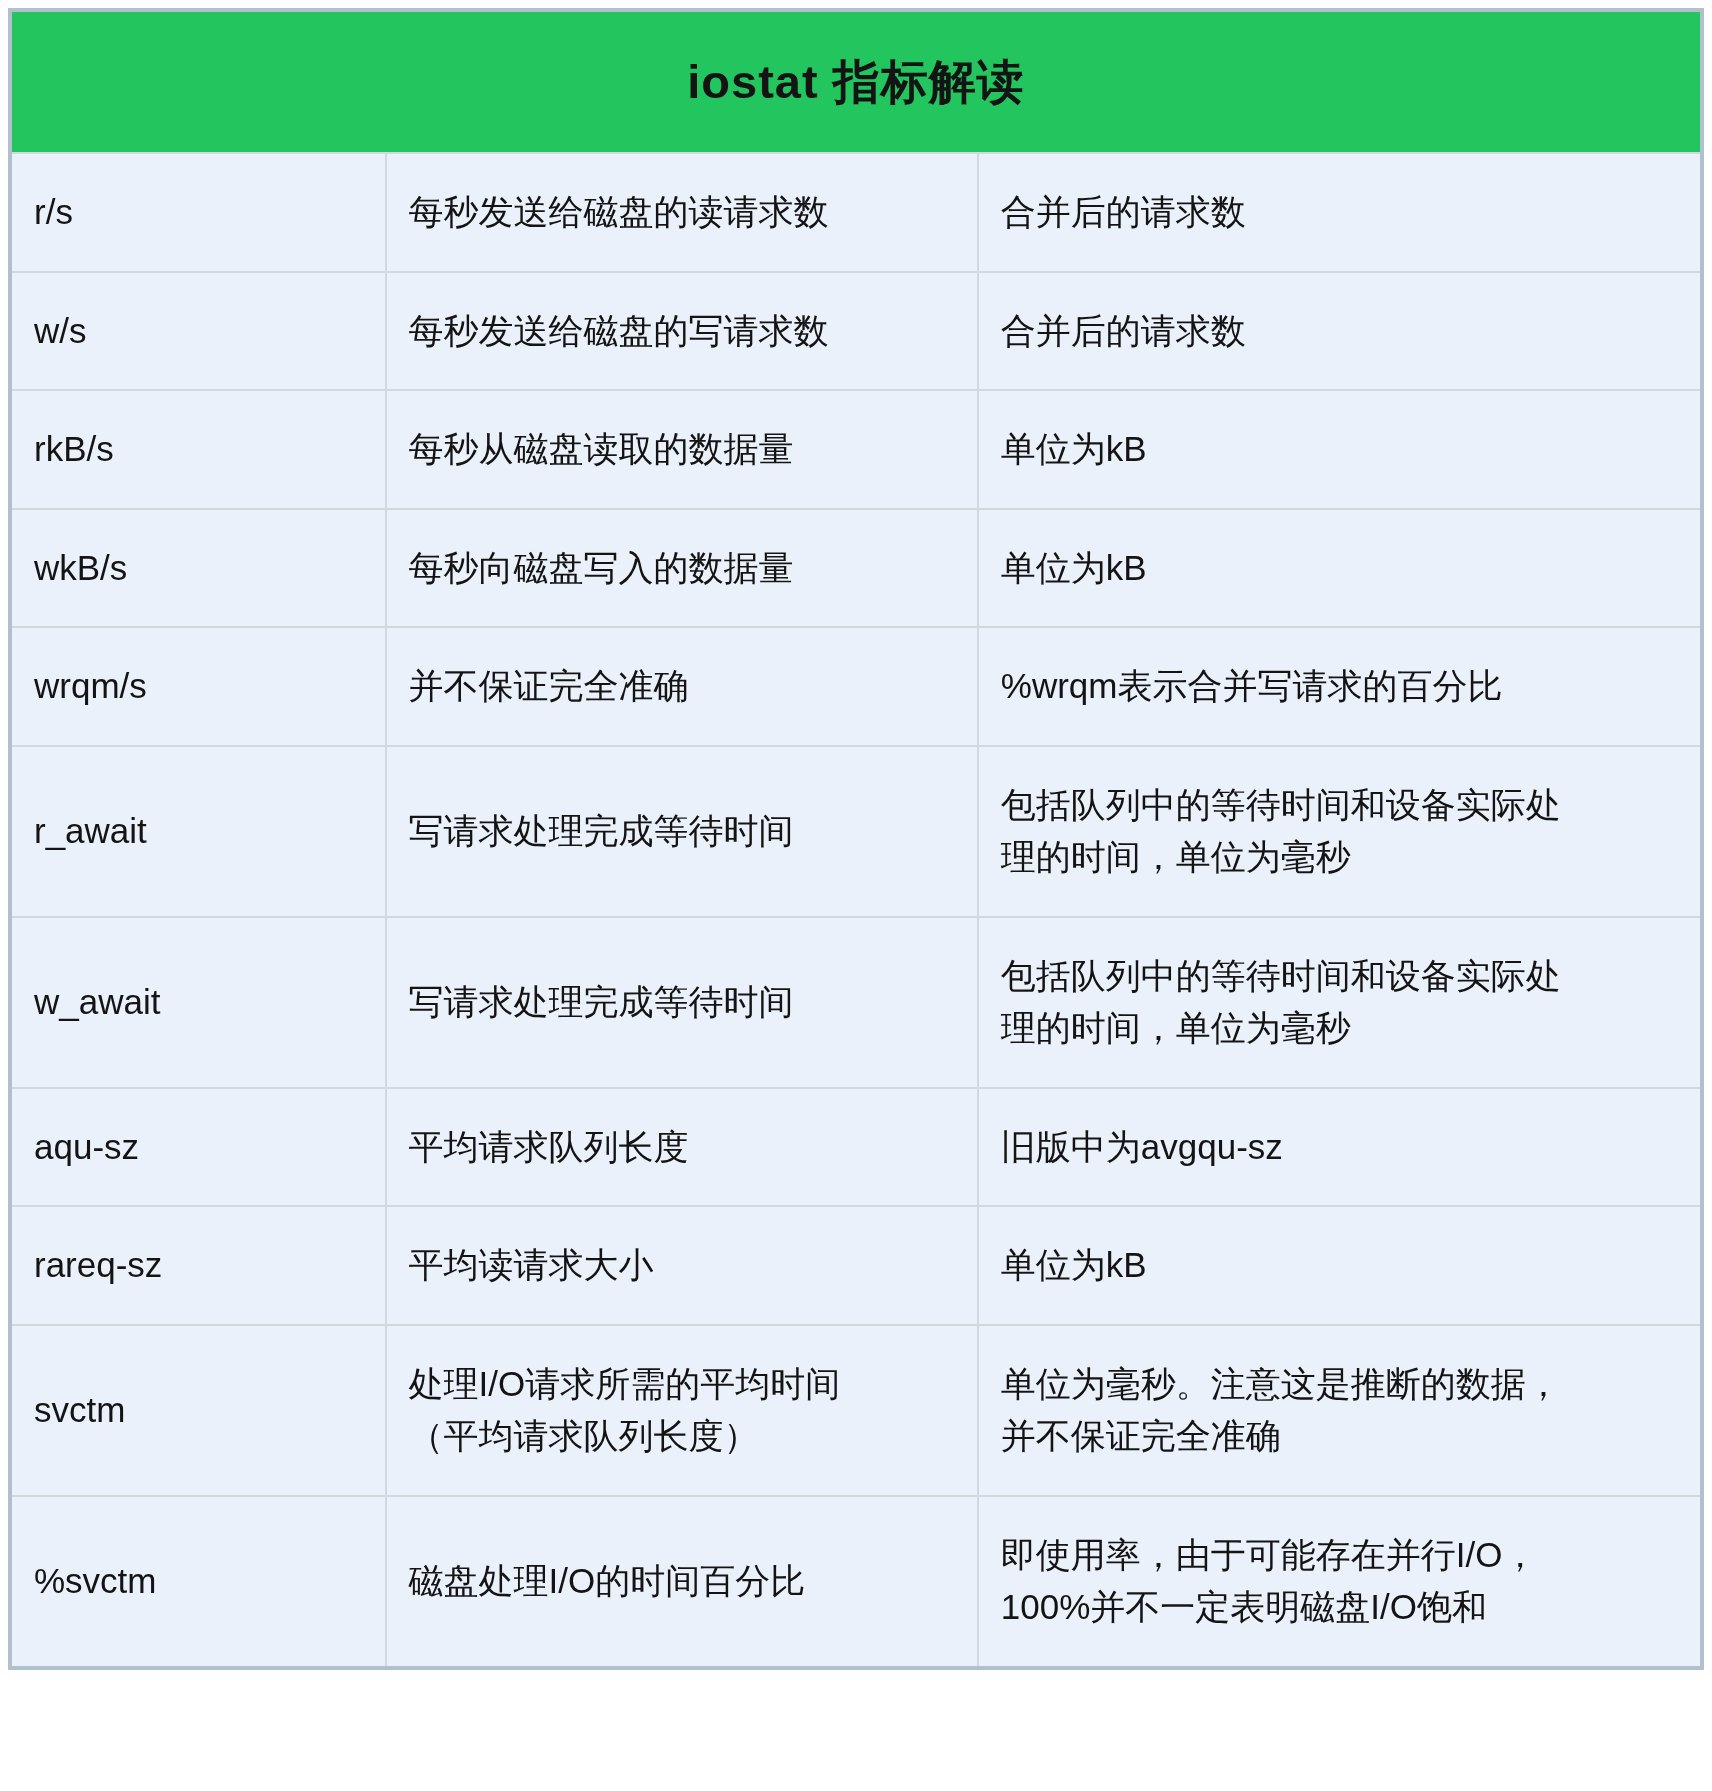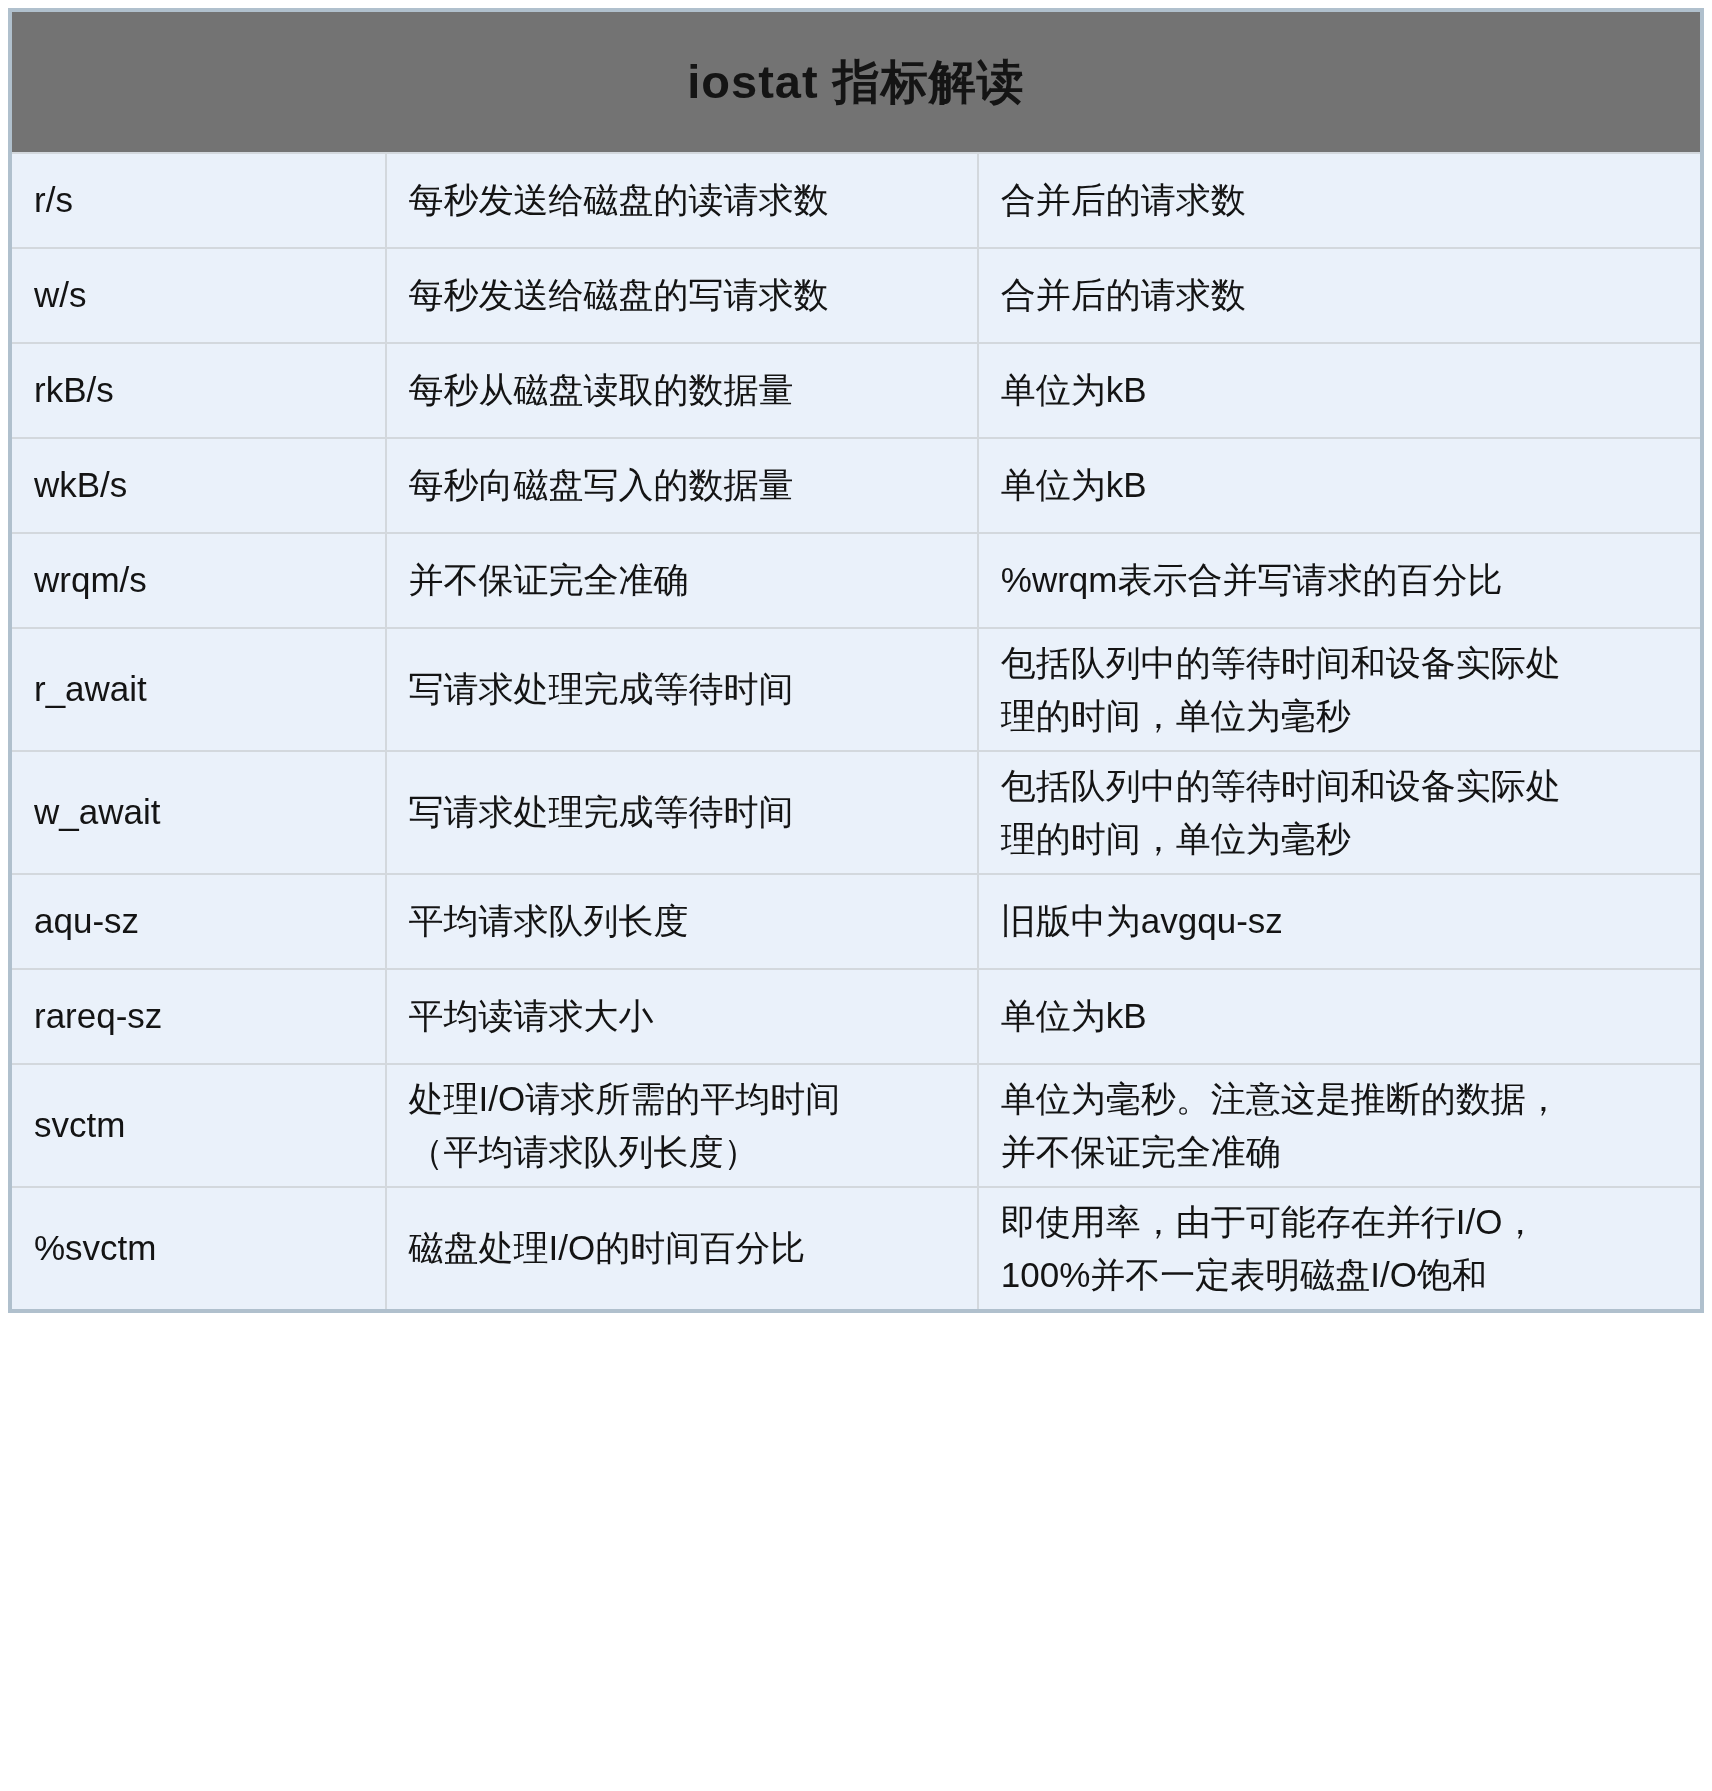--- a/index.html
+++ b/index.html
@@ -23,21 +23,21 @@
     color: #141414;
   }
   table.iostat td, table.iostat th {
     border: 2px solid #d3d8dd;
     box-sizing: border-box;
     vertical-align: middle;
     word-break: break-word;
   }
   
   td.title-cell {
-    background: #737373;
+    background: #22c55e;
     text-align: center;
     font-size: 47px;
     font-weight: 700;
     height: 143px;
     letter-spacing: 1px;
   }
   
   tr.header-row th {
     background: #cfe1f0;
     text-align: left;
@@ -46,21 +46,21 @@
     height: 109px;
     padding: 0 22px;
   }
   
   tbody.rows td {
     background: #eaf1fa;
     font-size: 35px;
     font-weight: 400;
     line-height: 1.5;
     height: 95px;
-    padding: 8px 22px;
+    padding: 32px 22px;
     white-space: pre-line;
   }
 </style>
 </head>
 <body>
 
 <div class="page">
   <table class="iostat">
     <colgroup>
       <col style="width:22.2%">

